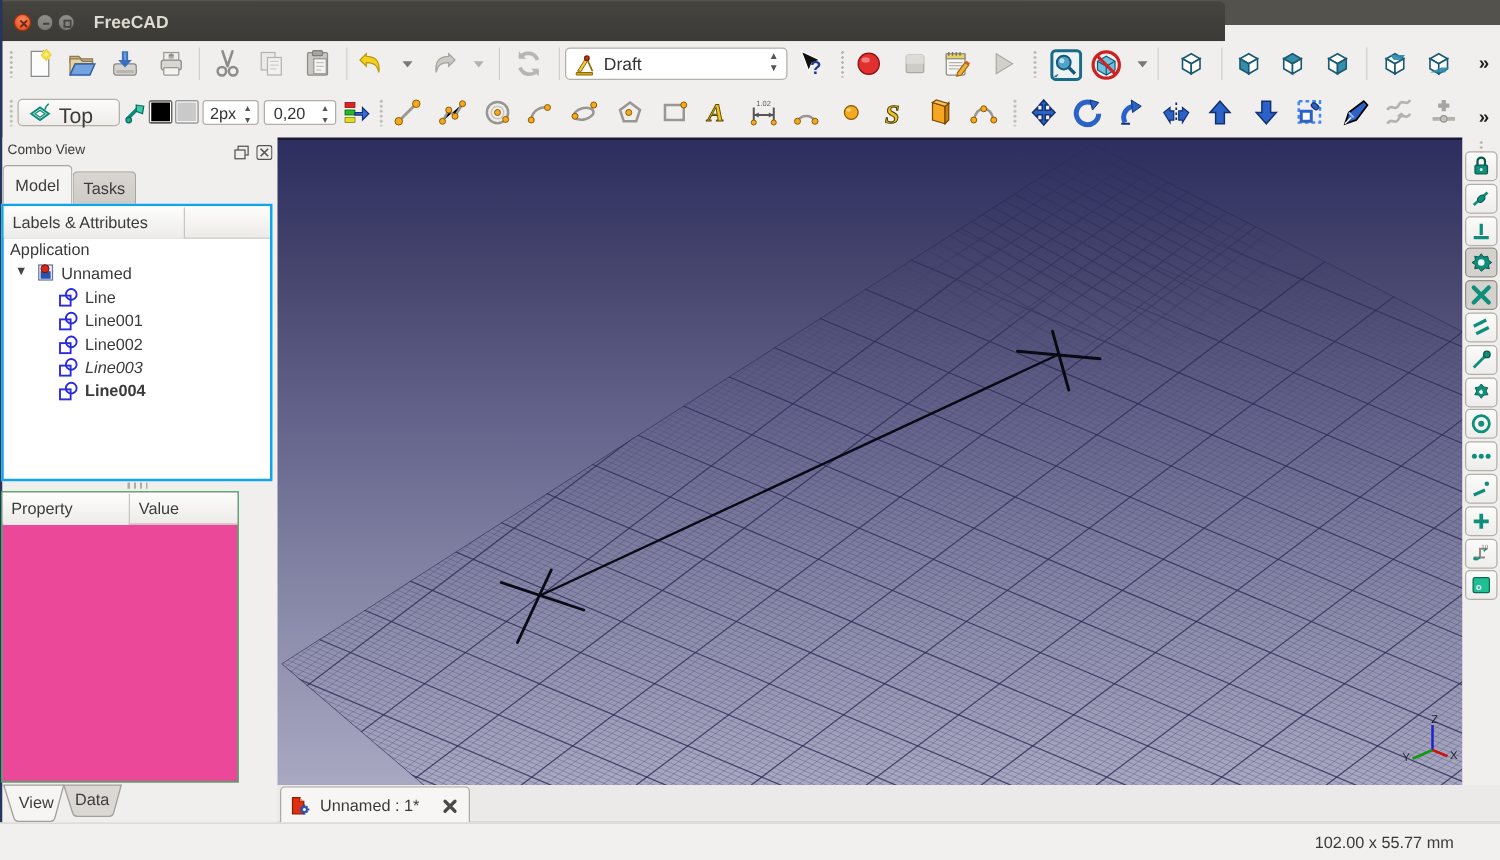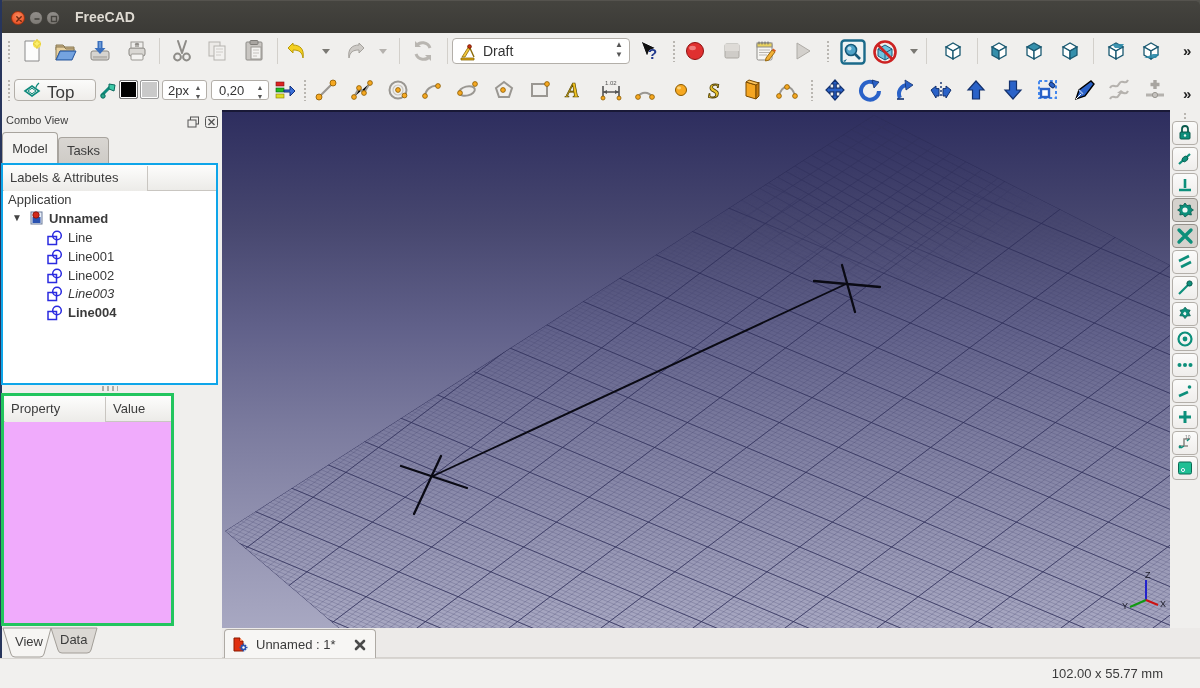--- a/index.html
+++ b/index.html
@@ -1,32 +1,32 @@
 <!DOCTYPE html>
 <html><head><meta charset="utf-8"><style>
 *{margin:0;padding:0;box-sizing:border-box}
 body{width:1200px;height:688px;font-family:"Liberation Sans",sans-serif;background:#f0efed;position:relative;overflow:hidden}
 .abs{position:absolute}
-#titlebar{position:relative;left:0;top:0;width:1200px;height:33px;background:linear-gradient(#45443f,#3b3a36);border-top:1px solid #55534e;border-radius:5px 5px 0 0}
+#titlebar{position:relative;left:0;top:0;width:980px;height:33px;background:linear-gradient(#45443f,#3b3a36);border-top:1px solid #55534e;border-radius:5px 5px 0 0}
 #tbback{position:absolute;left:0;top:0;width:1200px;height:20px;background:#53524c}
 #titlebar .title{position:absolute;left:75px;top:8px;font-size:14px;font-weight:bold;color:#dfdbd3}
 .wbtn{position:absolute;top:10px;width:14px;height:14px;border-radius:50%}
 #bclose{left:11px;background:radial-gradient(circle at 50% 35%,#f98b5e,#ef5e32 60%,#d9481f);border:1px solid #9c3310}
 #bmin,#bmax{background:linear-gradient(#918e8a,#7d7a75);border:1px solid #44423d}
 #bmin{left:29px}#bmax{left:46px}
 .vsep{position:absolute;width:1px;background:#d3d0cb;height:26px}
 .handle{position:absolute;width:4px;height:22px;background-image:radial-gradient(circle,#b9b6b1 1px,transparent 1.2px);background-size:4px 4px}
 .tbtn{position:absolute}
 #dock{position:absolute;left:2px;top:110px;width:220px;height:548px;background:#f0efed}
 .dtext{color:#3c3c3c;font-size:13px}
 #modeltab{position:absolute;left:2px;top:132px;width:56px;height:32px;background:#f5f4f2;border:1px solid #a8a49e;border-bottom:none;border-radius:4px 4px 0 0;text-align:center;padding-top:8px}
 #taskstab{position:absolute;left:58px;top:137px;width:51px;height:27px;background:linear-gradient(#d9d6d2,#cecbc6);border:1px solid #a8a49e;border-bottom:none;border-radius:4px 4px 0 0;text-align:center;padding-top:5px}
 #treepanel{position:absolute;left:1px;top:163px;width:217px;height:222px;background:#fff;border:2px solid #0ea5e9}
 .colhdr{background:linear-gradient(#fdfdfc,#ecebe8);border-bottom:1px solid #c9c6c1;height:26px}
-#prop{position:absolute;left:1px;top:393px;width:173px;height:233px;background:#f0abfc;border:3px solid #22c55e}
+#prop{position:absolute;left:1px;top:393px;width:190px;height:233px;background:#ec4899;border:1px solid #22c55e}
 .treerow{position:absolute;font-size:13px;color:#3a3a3a;white-space:nowrap}
 #viewport{left:222px;top:110px;width:948px;height:518px;background:linear-gradient(#2e2e5f 0%,#47476f 22%,#61618a 42%,#7c7c9f 62%,#9494b2 82%,#a8a8c2 100%);border-top:2px solid #191936;overflow:hidden;position:absolute}
 #rtoolbar{left:1170px;top:110px;width:30px;height:518px;background:#f0efed;position:absolute}
 .rbtn{position:absolute;left:2px;width:26px;height:24px;background:linear-gradient(#fbfbfa,#efedeb);border:1px solid #b3afa9;border-radius:4px}
 .rbtn.pressed{background:#d5d2cd;border-color:#938f89}
 #tabbar{left:222px;top:628px;width:978px;height:30px;background:#eceae8;border-bottom:1px solid #d5d2ce;position:absolute}
 #mditab{position:absolute;left:2px;top:1px;width:152px;height:29px;background:#f7f6f4;border:1px solid #aeaaa4;border-bottom:none;border-radius:4px 4px 0 0}
 #statusbar{left:0;top:658px;width:1200px;height:30px;background:#f1f0ee;border-top:1px solid #d8d5d1;position:absolute}
 #leftborder{left:0;top:0;width:2px;height:658px;background:#27355c;position:absolute}
 .spin{position:absolute;height:20px;background:#fff;border:1px solid #b3afa9;border-radius:3px;font-size:13px;color:#333}
@@ -366,21 +366,21 @@
       <span class="dtext" style="position:absolute;left:7px;top:5px">Labels &amp; Attributes</span>
     </div>
 </div>
 <div class="treerow" style="left:8px;top:192px">Application</div>
 <div class="treerow" style="left:12px;top:212px;color:#444;font-size:10px">▼</div>
 <div class="abs" style="left:29px;top:210px"><svg width="15" height="15" viewBox="0 0 15 15">
       <rect x="2" y="2" width="11" height="12" fill="#e8eef8" stroke="#6a7a9a"></rect>
       <rect x="3.5" y="7" width="8" height="6" fill="#2a52b0"></rect>
       <circle cx="7" cy="5" r="3.2" fill="#d42a1a" stroke="#7a1008" stroke-width="0.8"></circle>
     </svg></div>
-<div class="treerow" style="left:49px;top:211px;font-weight:bold">Unnamed</div>
+<div class="treerow" style="left:49px;top:211px;font-weight:normal">Unnamed</div>
 <div class="abs" style="left:46px;top:230px"><svg width="17" height="16" viewBox="0 0 17 16">
       <circle cx="11" cy="5.5" r="4.3" fill="none" stroke="#2a2ae0" stroke-width="1.5"></circle>
       <rect x="2" y="6.5" width="8.5" height="8" fill="none" stroke="#2a2ae0" stroke-width="1.5"></rect>
     </svg></div>
 <div class="treerow" style="left:68px;top:230px;">Line</div>
 <div class="abs" style="left:46px;top:249px"><svg width="17" height="16" viewBox="0 0 17 16">
       <circle cx="11" cy="5.5" r="4.3" fill="none" stroke="#2a2ae0" stroke-width="1.5"></circle>
       <rect x="2" y="6.5" width="8.5" height="8" fill="none" stroke="#2a2ae0" stroke-width="1.5"></rect>
     </svg></div>
 <div class="treerow" style="left:68px;top:249px;">Line001</div>

